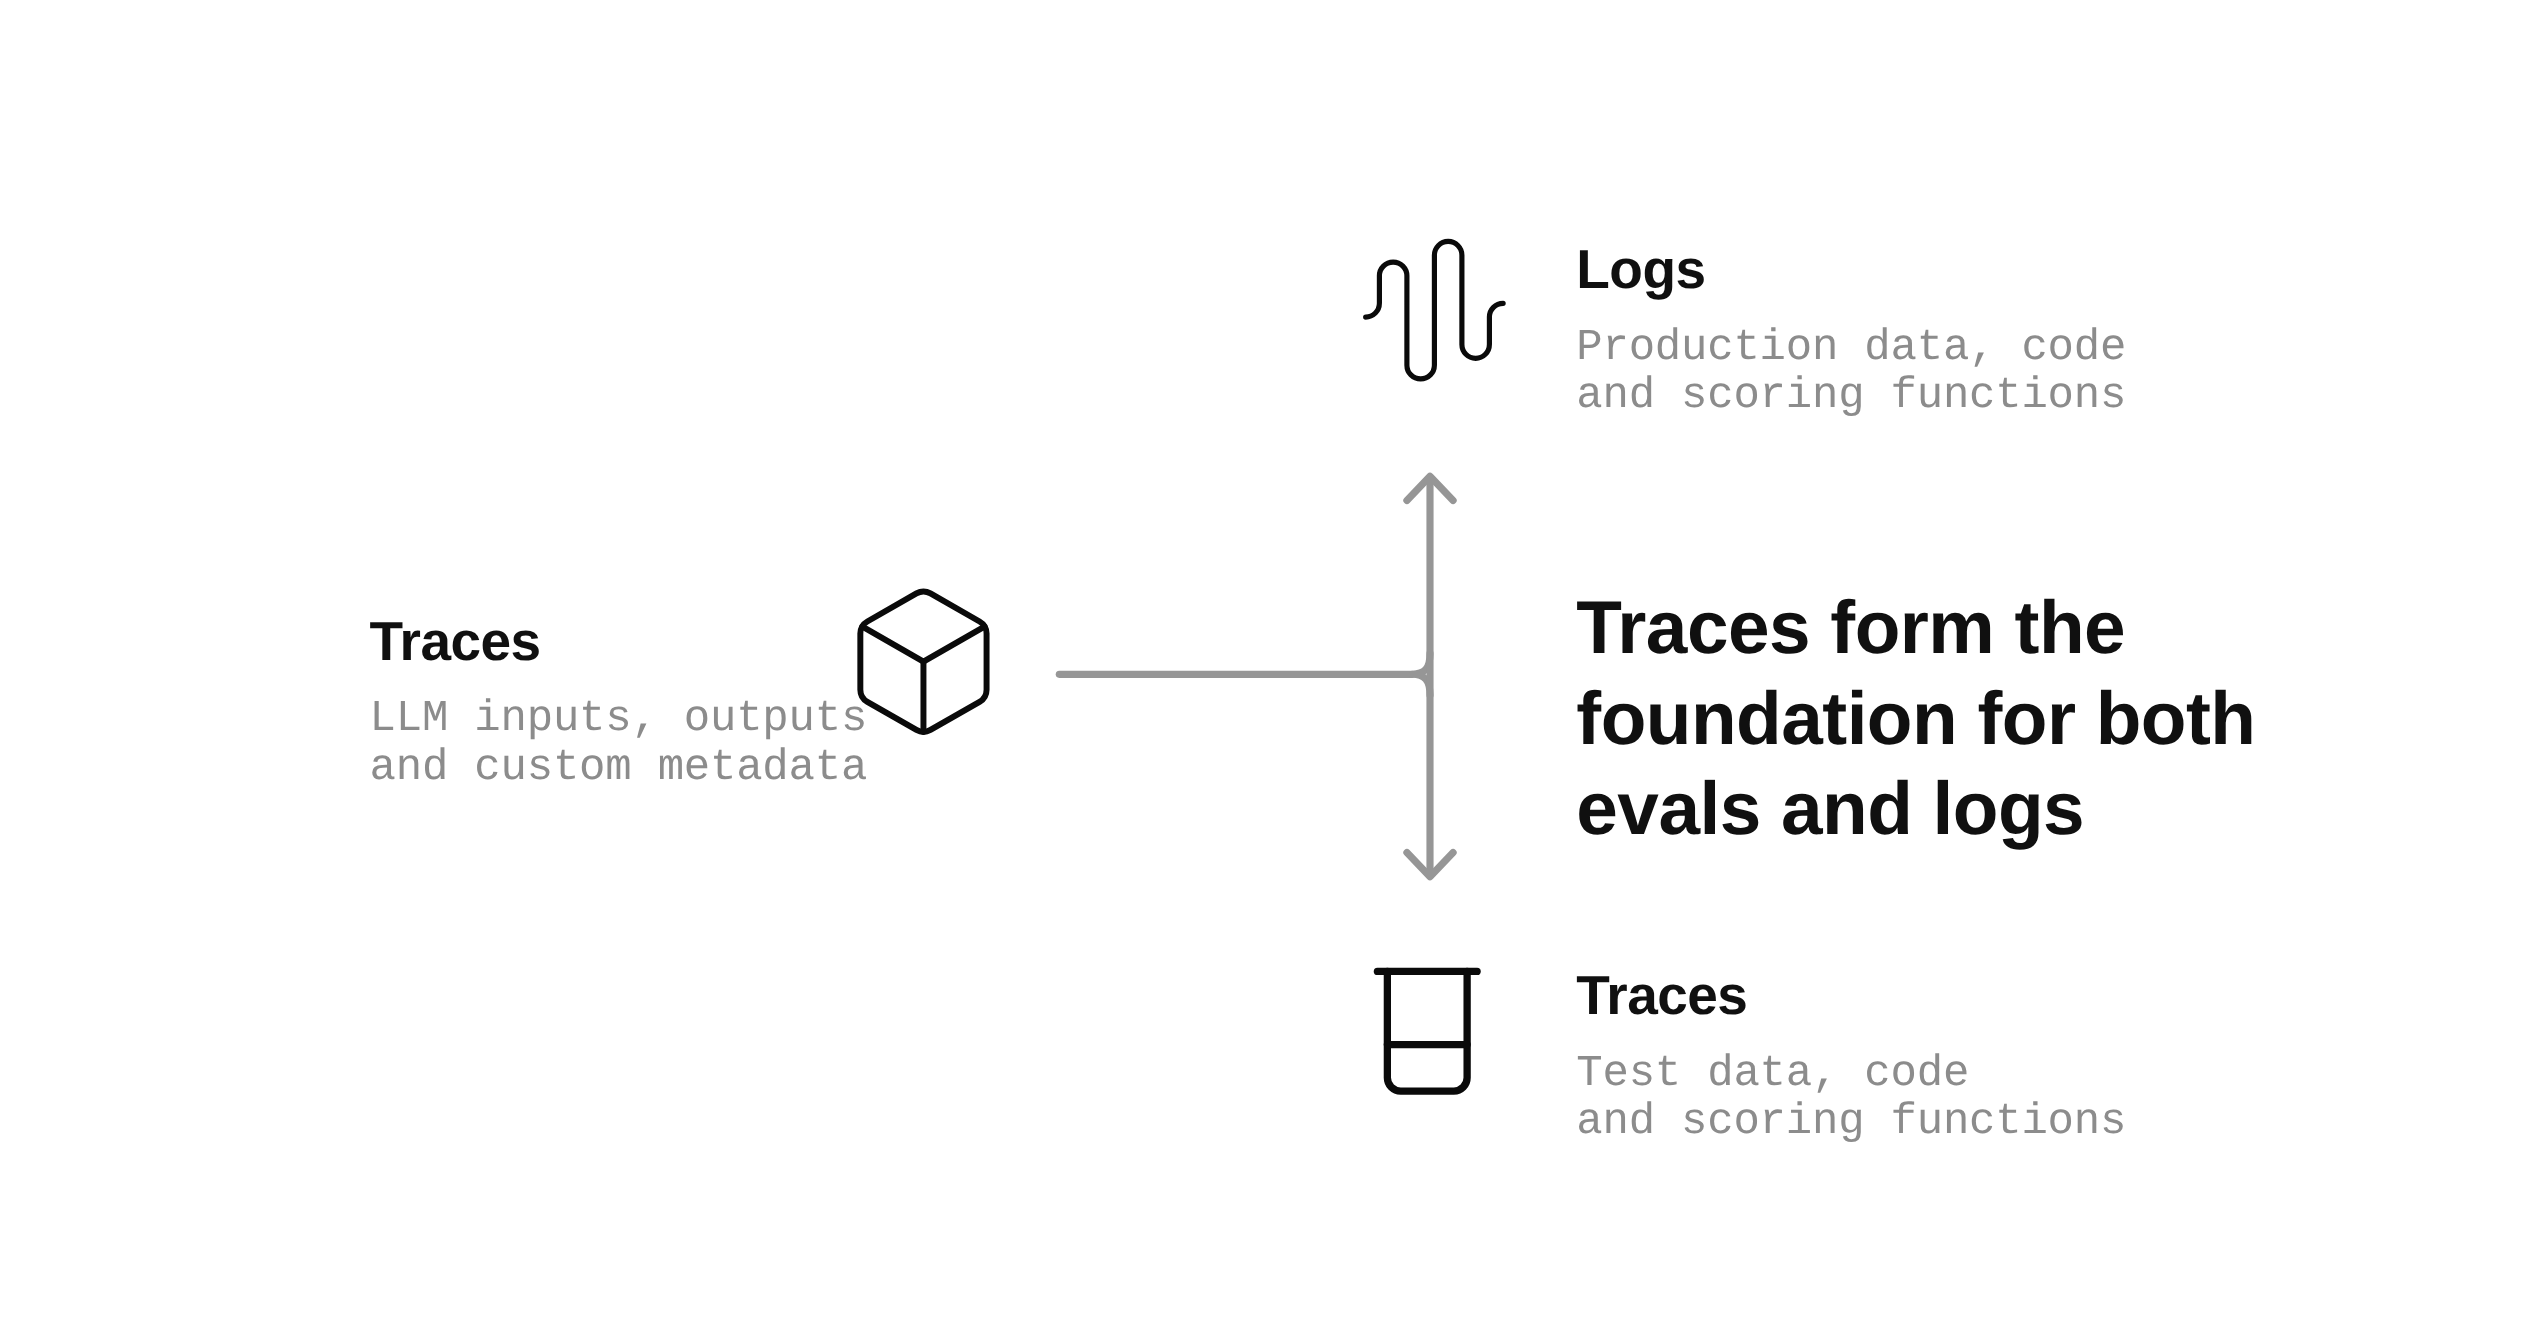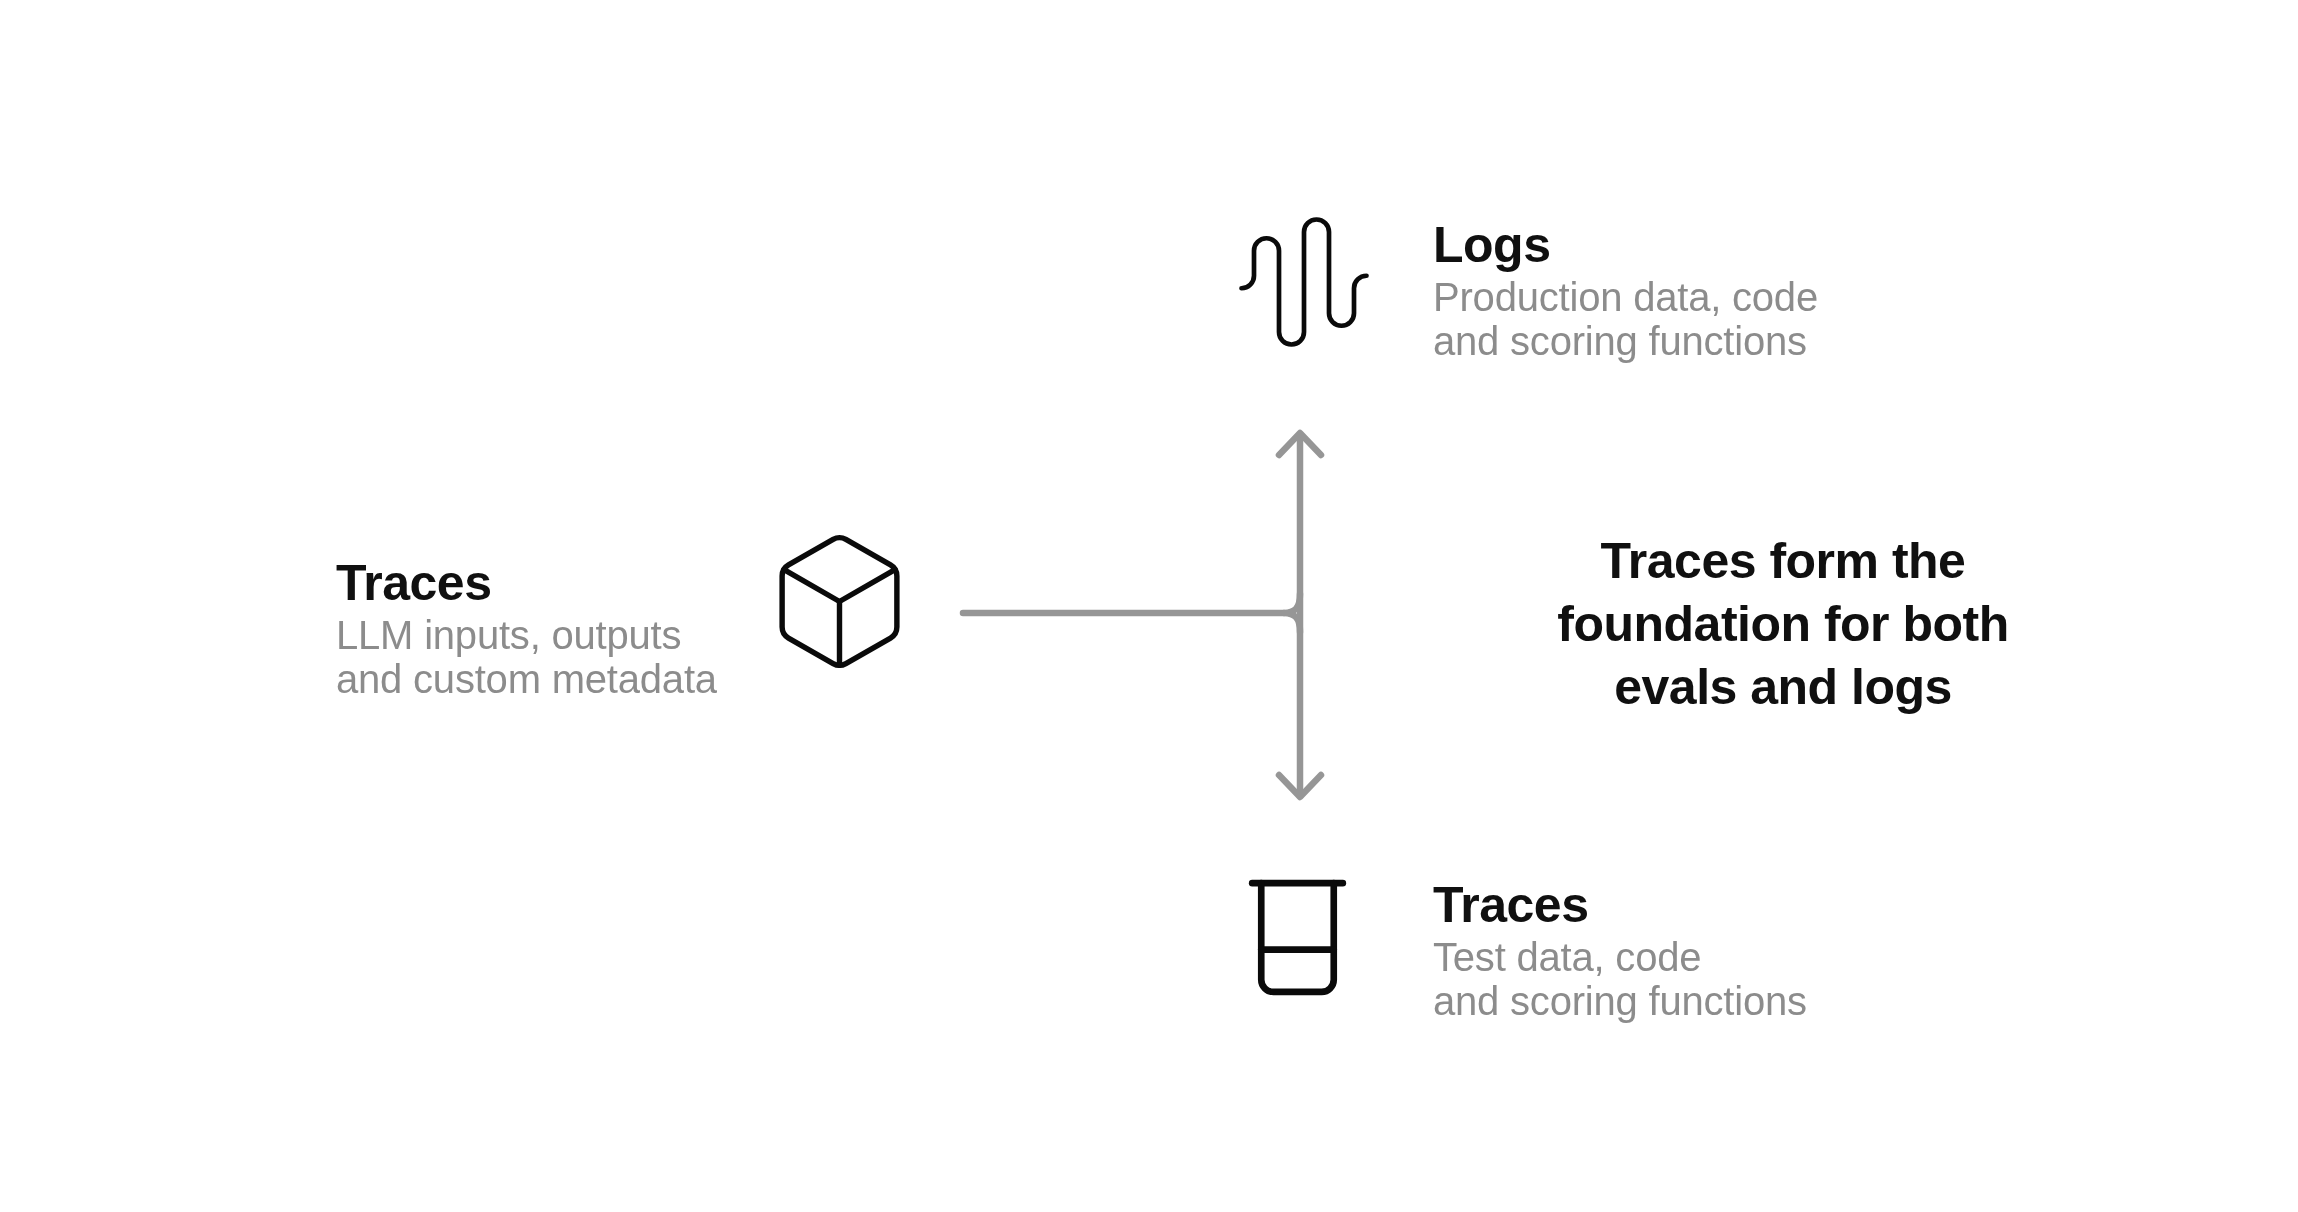--- a/index.html
+++ b/index.html
@@ -15,35 +15,36 @@
   .title {
     font-size: 50px;
     line-height: 60px;
     font-weight: 600;
     letter-spacing: -0.5px;
     color: var(--title, #101010);
     white-space: pre-line;
     margin-top: 24px;
   }
   .subtitle {
+    margin-top: 20px;
     font-size: 40px;
     line-height: 44px;
     font-weight: 400;
     letter-spacing: -0.2px;
     color: var(--subtitle, #8c8c8c);
     white-space: pre-line;
+    font-family: Liberation Mono, monospace;
   }
   .annotation {
-    font-size: 50px;
-    line-height: 63px;
+    font-size: 68px;
+    line-height: 82px;
     font-weight: 600;
     letter-spacing: -0.5px;
     color: var(--title, #101010);
     white-space: pre-line;
-    text-align: center;
   }
   .icon-svg { display: block; color: var(--icon, #0a0a0a); }
   .connector-svg { display: block; color: var(--connector, #969696); }
 
   #traces-text  { left: 336px;  top: 529px;  width: 620px; }
   #cube-icon-box { left: 763px; top: 525px; }
   #logs-icon-box { left: 1229px; top: 207px; }
   #logs-text    { left: 1433px; top: 191px;  width: 700px; }
   #annotation-box { left: 1433px; top: 530px; width: 700px; }
   #evals-icon-box { left: 1225px; top: 865px; }

